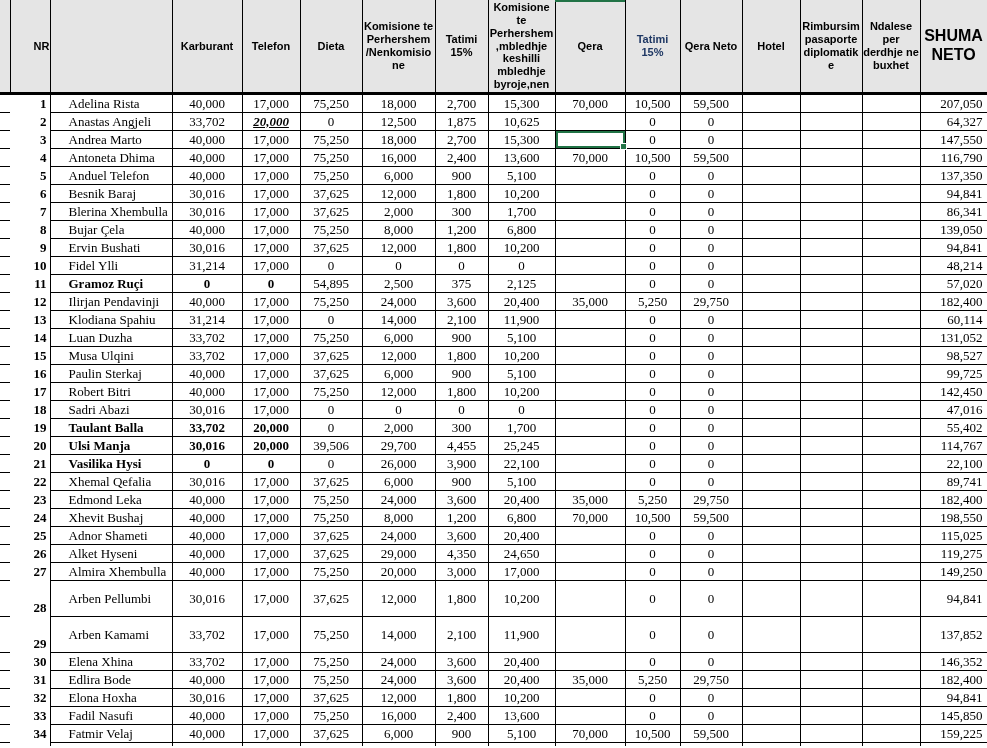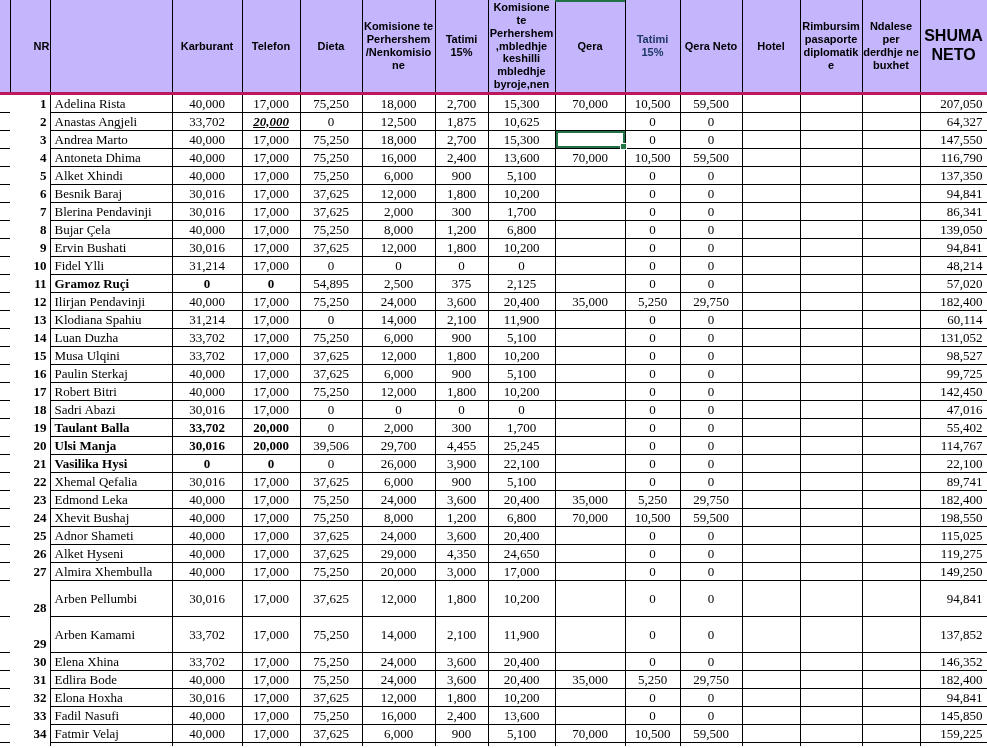--- a/index.html
+++ b/index.html
@@ -1,31 +1,31 @@
 <!DOCTYPE html>
 <html><head>
 <meta charset="utf-8">
 <style>
   html,body{margin:0;padding:0;background:#fff;}
   .sheet{position:relative;width:987px;height:748px;background:#fff;overflow:hidden;
          font-family:"Liberation Serif",serif;}
   table{border-collapse:collapse;table-layout:fixed;width:987px;}
   th,td{padding:0;overflow:hidden;}
-  th{height:92px;border:1px solid #000;border-top:none;border-bottom:3px solid #be185d;
+  th{height:92px;border:1px solid #000;border-top:none;border-bottom:3px solid #000000;
      font-family:"Liberation Sans",sans-serif;font-weight:bold;font-size:11px;line-height:1.18;
-     text-align:center;vertical-align:middle;overflow-wrap:anywhere;word-break:break-word;background:#c4b5fd;}
+     text-align:center;vertical-align:middle;overflow-wrap:anywhere;word-break:break-word;background:#e5e5e5;}
   th.gutter{border-left:none;border-right:none;}
   th.nr{text-align:right;padding-left:3px;}
   th.shuma_neto{font-size:16px;}
   td{border:1px solid #000;font-size:13px;height:17px;line-height:1.05;
      text-align:center;vertical-align:middle;white-space:nowrap;background:#fff;}
   td.gutter{border-left:none;border-right:none;}
   td.nr{border-top:none;border-bottom:none;border-left:none;text-align:right;
         font-weight:bold;padding-right:3px;}
-  td.name{text-align:left;padding-left:4px;}
+  td.name{text-align:left;padding-left:18px;}
   td.shuma_neto{text-align:right;padding-right:4px;margin-top:24px;}
   tr.tall td{height:34px;}
   tr.tall td.nr{vertical-align:bottom;padding-bottom:2px;}
   tr.partialrow td{height:3px;border-bottom:none;}
   .b{font-weight:bold;}
   .biu{font-weight:bold;font-style:italic;text-decoration:underline;}
   td.selected{overflow:visible;position:relative;box-shadow:inset 0 0 0 2px var(--sel,#217346);}
   .handle{position:absolute;right:-2px;bottom:-2px;width:5px;height:5px;
           background:var(--sel,#217346);border:1px solid #fff;z-index:3;}
   .sel-top{position:absolute;top:0;height:2px;z-index:4;}
@@ -144,21 +144,21 @@
           <td class="tatimi_2">10,500</td>
           <td class="qera_neto">59,500</td>
           <td class="hotel"></td>
           <td class="rimbursim"></td>
           <td class="ndalese"></td>
           <td class="shuma_neto">116,790</td>
         </tr>
         <tr>
           <td class="gutter"></td>
           <td class="nr">5</td>
-          <td class="name">Alket Xhindi</td>
+          <td class="name">Anduel Telefon</td>
           <td class="karburant">40,000</td>
           <td class="telefon">17,000</td>
           <td class="dieta">75,250</td>
           <td class="komisione_nenkomisione">6,000</td>
           <td class="tatimi_1">900</td>
           <td class="komisione_mbledhje">5,100</td>
           <td class="qera"></td>
           <td class="tatimi_2">0</td>
           <td class="qera_neto">0</td>
           <td class="hotel"></td>
@@ -180,21 +180,21 @@
           <td class="tatimi_2">0</td>
           <td class="qera_neto">0</td>
           <td class="hotel"></td>
           <td class="rimbursim"></td>
           <td class="ndalese"></td>
           <td class="shuma_neto">94,841</td>
         </tr>
         <tr>
           <td class="gutter"></td>
           <td class="nr">7</td>
-          <td class="name">Blerina Pendavinji</td>
+          <td class="name">Blerina Xhembulla</td>
           <td class="karburant">30,016</td>
           <td class="telefon">17,000</td>
           <td class="dieta">37,625</td>
           <td class="komisione_nenkomisione">2,000</td>
           <td class="tatimi_1">300</td>
           <td class="komisione_mbledhje">1,700</td>
           <td class="qera"></td>
           <td class="tatimi_2">0</td>
           <td class="qera_neto">0</td>
           <td class="hotel"></td>

